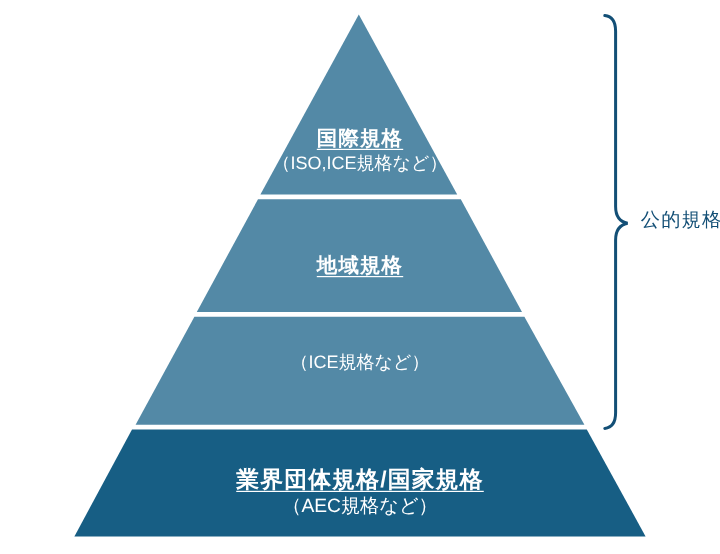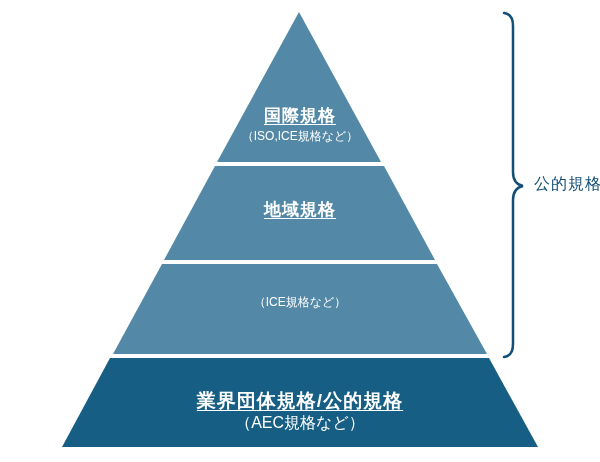--- a/index.html
+++ b/index.html
@@ -30,25 +30,25 @@
   }
   .level-label .title {
     font-weight: bold;
     text-decoration: underline;
     text-underline-offset: 3px;
     font-size: 17px;
     line-height: 22px;
     letter-spacing: 1px;
   }
   .level-label .subtitle {
-    font-size: 12px;
+    font-size: 15px;
     line-height: 19px;
   }
   #label-l1 { top: 105px; }
-  #label-l2 { top: 200px; font-family: Liberation Mono, monospace; }
+  #label-l2 { top: 211px; }
   #label-l3 { top: 293px; }
   #label-l4 { top: 389px; }
   #label-l4 .title { font-size: 19px; line-height: 24px; }
   #label-l4 .subtitle { font-size: 16px; line-height: 19px; }
   .brace-label {
     position: absolute;
     left: 534px;
     top: 174px;
     font-size: 16px;
     line-height: 19px;
@@ -77,19 +77,19 @@
 
   <div class="level-label" id="label-l2">
     <div class="title">地域規格</div>
   </div>
 
   <div class="level-label" id="label-l3">
     <div class="subtitle">（ICE規格など）</div>
   </div>
 
   <div class="level-label" id="label-l4">
-    <div class="title">業界団体規格/公的規格</div>
+    <div class="title">業界団体規格/国家規格</div>
     <div class="subtitle">（AEC規格など）</div>
   </div>
 
   <div class="brace-label">公的規格</div>
 
 </div>
 
 </body></html>

